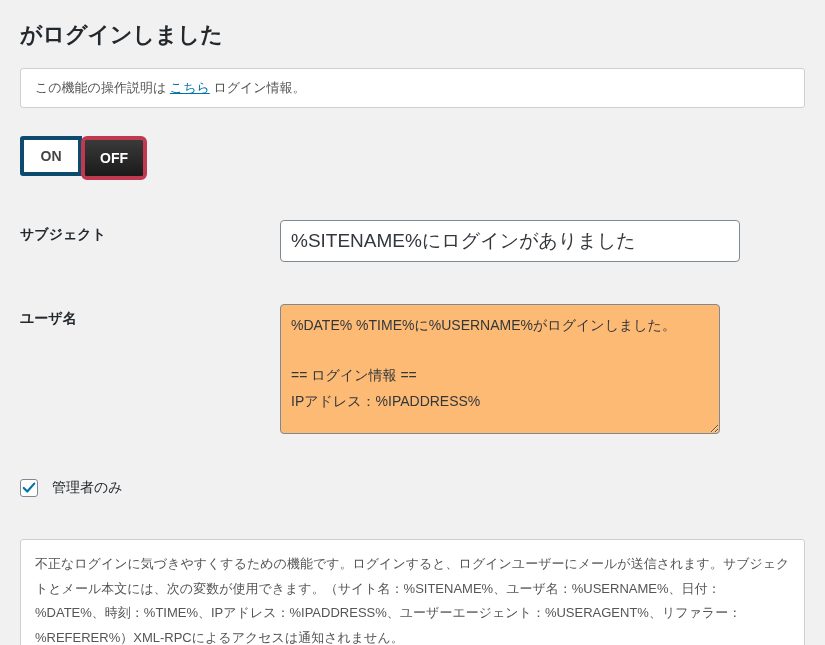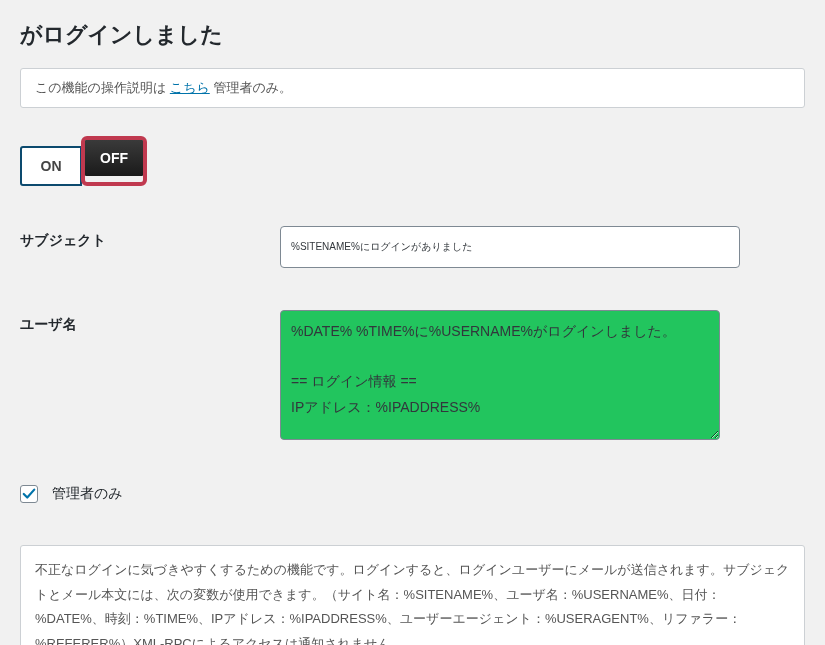--- a/index.html
+++ b/index.html
@@ -40,23 +40,22 @@
       align-items: center;
       justify-content: center;
       font-weight: 700;
       font-size: 14px;
       cursor: pointer;
       user-select: none;
     }
     .toggle-on {
       background: #fff;
       color: #444;
-      border: 2px solid #0c4a6e;
+      border: 4px solid #0c4a6e;
       border-radius: 3px 0 0 3px;
-      margin-top: 10px;
     }
     .toggle-off-wrap {
       border: 4px solid #c0394f;
       border-radius: 6px;
       display: inline-block;
       position: relative;
       left: -1px;
     }
     .toggle-off {
       background: linear-gradient(#3a3a3a, #1a1a1a);
@@ -86,32 +85,32 @@
     }
     .form-field {
       flex: 1;
     }
     .text-input {
       width: 460px;
       height: 34px;
       border: 1px solid #7e8993;
       border-radius: 4px;
       padding: 20px 10px;
-      font-size: 10px;
+      font-size: 19px;
       background: #fff;
       color: #32373c;
     }
     .textarea-input {
       width: 440px;
       height: 130px;
       border: 1px solid #7e8993;
       border-radius: 4px;
       padding: 8px 10px;
       font-size: 14px;
-      background: #22c55e;
+      background: #fdba74;
       color: #32373c;
       font-family: inherit;
       resize: vertical;
       line-height: 1.8;
     }
     .checkbox-row {
       display: flex;
       align-items: center;
       gap: 14px;
     }
@@ -146,21 +145,21 @@
     }
   </style>
 </head>
 <body>
 
 
 
 <h1 class="page-title">がログインしました</h1>
 
 <div class="info-box">
-  <span>この機能の操作説明は </span><a href="#">こちら</a><span> 管理者のみ。</span>
+  <span>この機能の操作説明は </span><a href="#">こちら</a><span> ログイン情報。</span>
 </div>
 
 <div class="toggle-group">
   <div class="toggle-btn toggle-on">ON</div>
   <div class="toggle-off-wrap">
     <div class="toggle-btn toggle-off">OFF</div>
   </div>
 </div>
 
 <div class="form-table">

